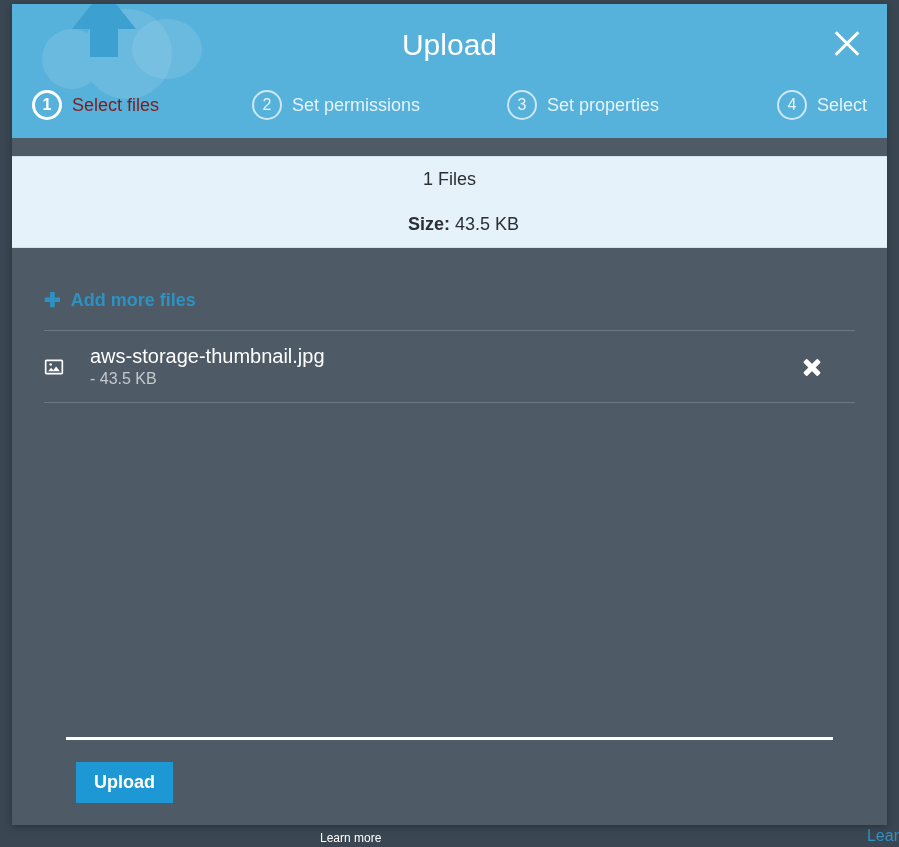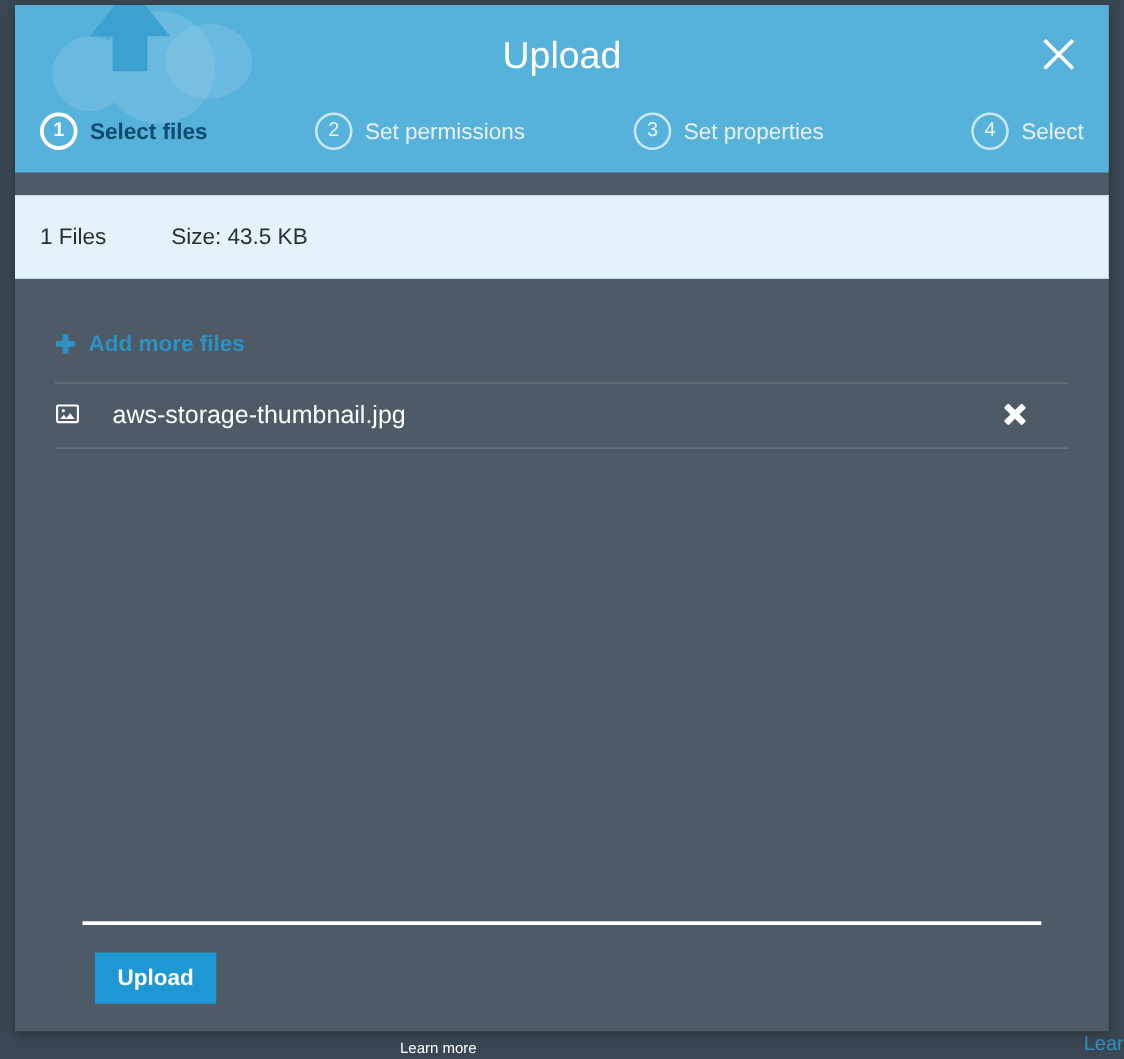--- a/index.html
+++ b/index.html
@@ -178,44 +178,45 @@
       color: rgba(255,255,255,0.85);
       font-size: 18px;
       font-weight: 400;
     }
     .step.active .step-circle {
       border: 3px solid #fff;
       color: #fff;
       font-weight: 700;
     }
     .step.active .step-label {
-      color: #0c4a6e;
-      font-weight: 700;
+      color: #7f1d1d;
+      font-weight: 400;
     }
     .step-1 { margin-right: auto; }
     .step-2 { position: absolute; left: 240px; }
     .step-3 { position: absolute; left: 495px; }
     .step-4 { margin-left: auto; }
 
     .info-bar {
       background: #e5f2f9;
-      padding: 22px 20px;
+      padding: 12px 20px;
       display: flex;
       align-items: center;
       gap: 24px;
       border-top: 1px solid #cde3ef;
       border-bottom: 1px solid #cde3ef;
       margin-top: 18px;
+      flex-direction: column;
     }
     .info-item {
       color: #2b2f33;
       font-size: 18px;
     }
     .info-item strong {
-      font-weight: 400;
+      font-weight: 700;
       margin-left: 28px;
     }
     .content {
       flex: 1;
       padding: 40px 32px 0 32px;
       display: flex;
       flex-direction: column;
     }
     .add-more {
       color: #2d91c2;
@@ -229,20 +230,21 @@
     }
     .plus-icon {
       font-size: 20px;
       font-weight: 700;
     }
     .file-list {
       border-top: 1px solid #6f7882;
     }
     .file-row {
       display: flex;
+      align-items: center;
       padding: 14px 0;
       border-bottom: 1px solid #6f7882;
       gap: 26px;
     }
     .file-icon {
       width: 20px;
       height: 20px;
       flex-shrink: 0;
     }
     .file-icon svg {
@@ -360,20 +362,21 @@
     <div class="file-list">
       <div class="file-row">
         <div class="file-icon">
           <svg viewBox="0 0 24 24">
               <path d="M21 3H3C1.9 3 1 3.9 1 5v14c0 1.1.9 2 2 2h18c1.1 0 2-.9 2-2V5c0-1.1-.9-2-2-2zm0 16H3V5h18v14zM8.5 13l2.5 3 3.5-4.5L19 17H5l3.5-4z" fill="#fff"></path>
               <circle cx="8" cy="9" r="1.5" fill="#fff"></circle>
             </svg>
         </div>
         <div class="file-info">
           <div class="file-name">aws-storage-thumbnail.jpg</div>
+          <div class="file-size">- 43.5 KB</div>
         </div>
         <div class="remove-btn"></div>
       </div>
     </div>
 
     <div class="progress-line"></div>
 
     <div class="footer">
       <button class="btn">Upload</button>
     </div>

